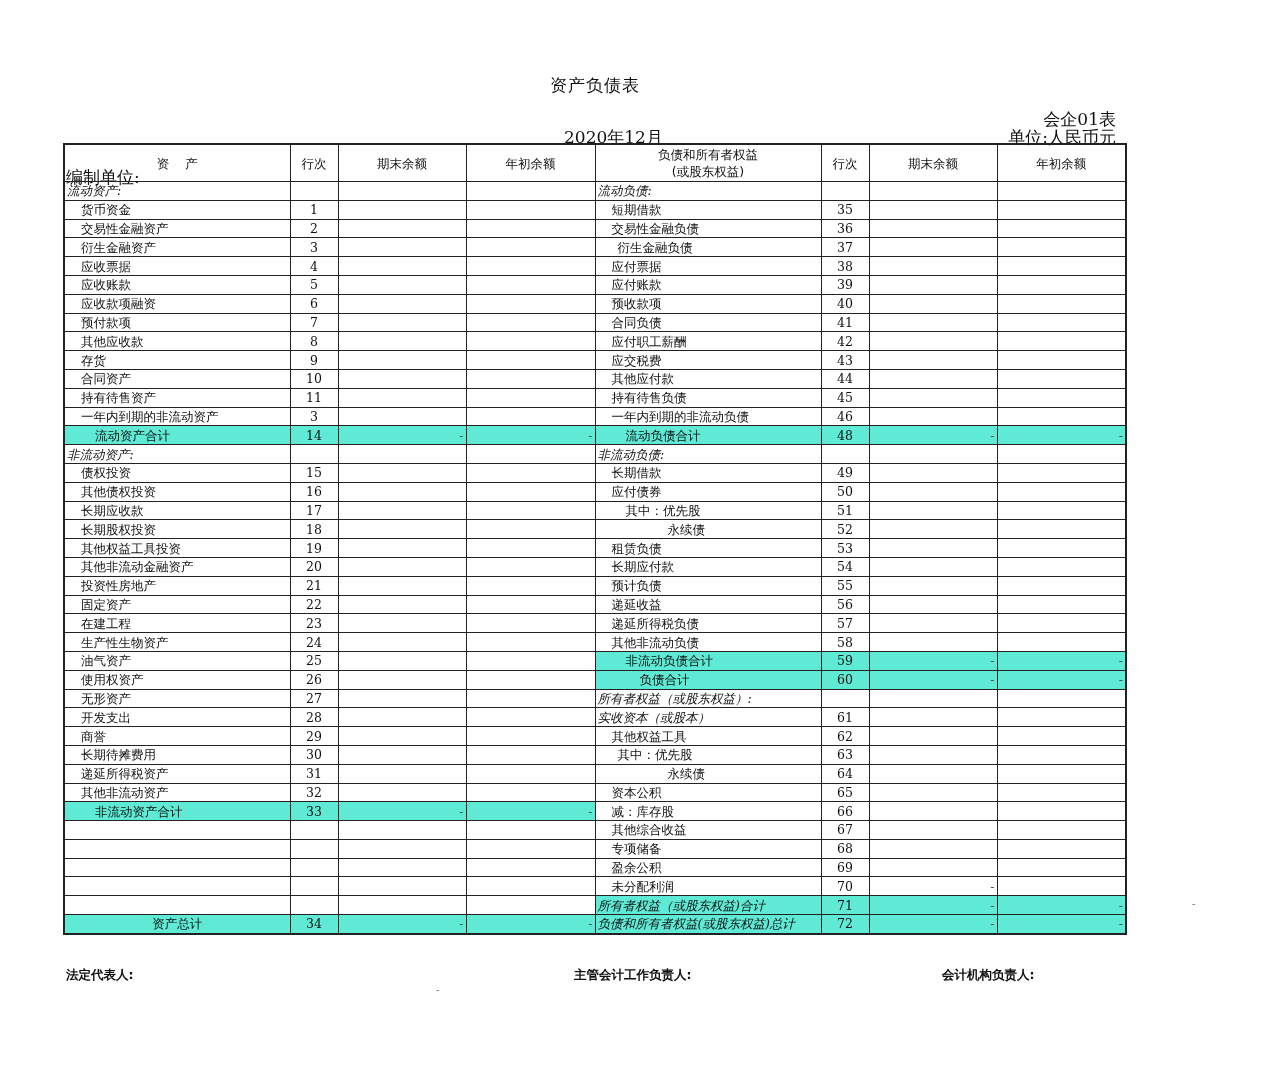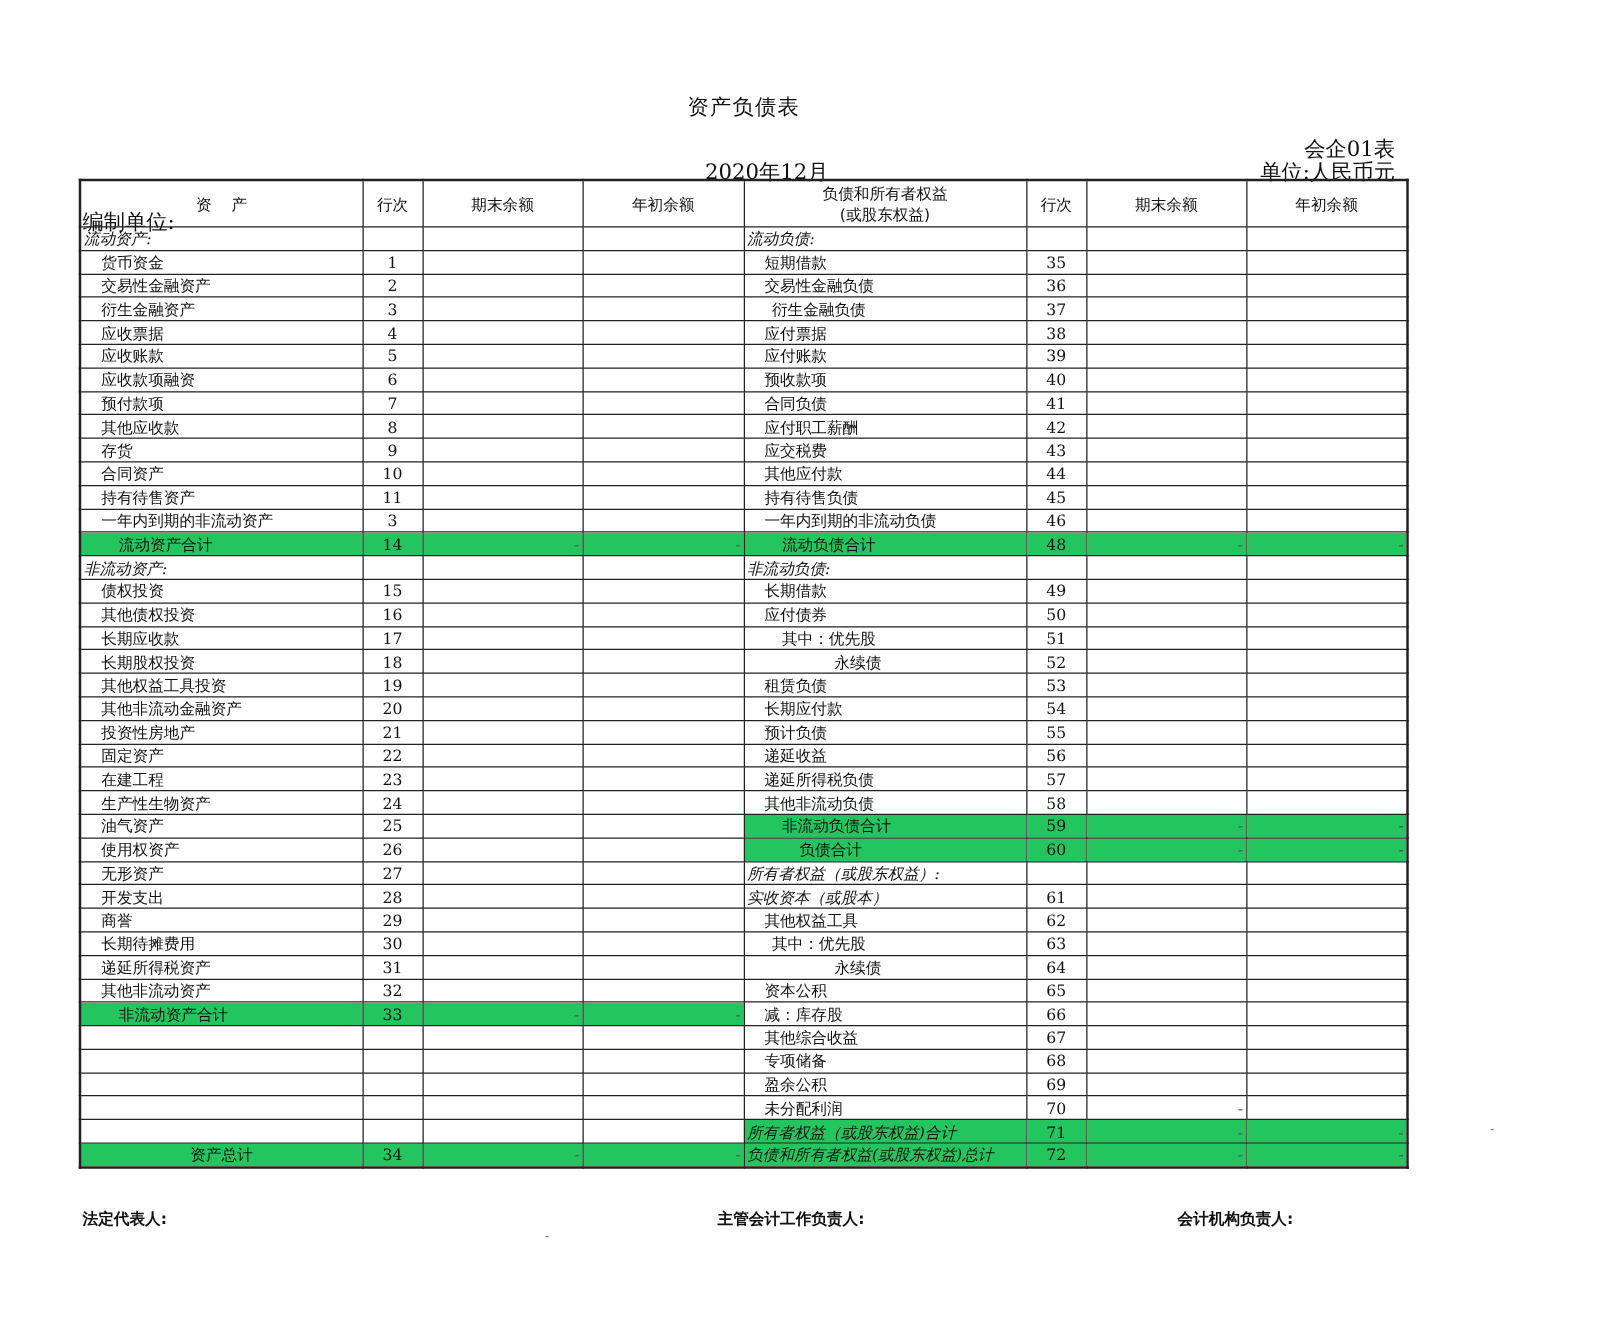--- a/index.html
+++ b/index.html
@@ -13,21 +13,21 @@
   #period { left: 564px; top: 126px; }
   #currency { right: 164px; top: 126px; }
   table.sheet { position: absolute; left: 63px; top: 143px; border-collapse: collapse;
                 table-layout: fixed; width: 1062px; border: 2px solid #222; }
   table.sheet td, table.sheet th { border: 1px solid #222; padding: 0 2px; height: 17.8px;
          font-size: 12.5px; font-weight: normal; white-space: nowrap; overflow: hidden;
          line-height: 17px; }
   table.sheet th { height: 36px; line-height: 17px; text-align: center; font-family: "DejaVu Sans", "Liberation Sans", sans-serif; font-size: 12.5px; }
   td.num { text-align: center; }
   td.amt { text-align: right; padding-right: 22px; color: #555; }
-  td.shade { background: #22c55e; }
+  td.shade { background: #5eead4; }
   .i0 { padding-left: 2px; font-style: italic; }
   .i1 { padding-left: 16px !important; }
   .i2 { padding-left: 22px !important; }
   .i3 { padding-left: 30px !important; }
   .i4 { padding-left: 44px !important; }
   .i5 { padding-left: 72px !important; margin-left: 20px; }
   .ictr { text-align: center; }
   .sig { position: absolute; top: 950px; font-size: 12.5px; font-family: "DejaVu Sans", "Liberation Sans", sans-serif; font-weight: bold; margin-top: 17px; }
   #sig-legal { left: 66px; }
   #sig-acct { left: 574px; }

